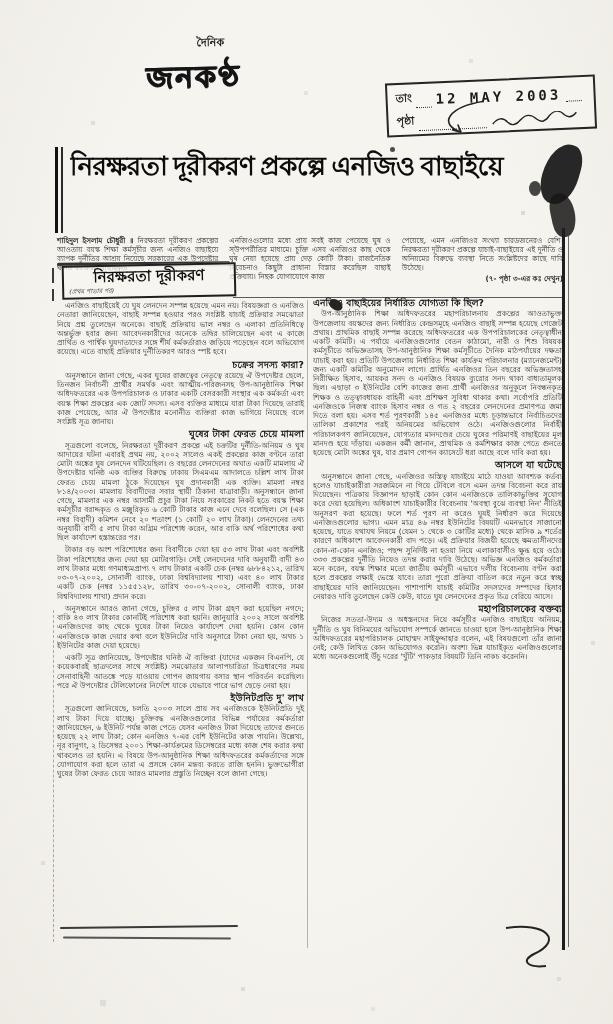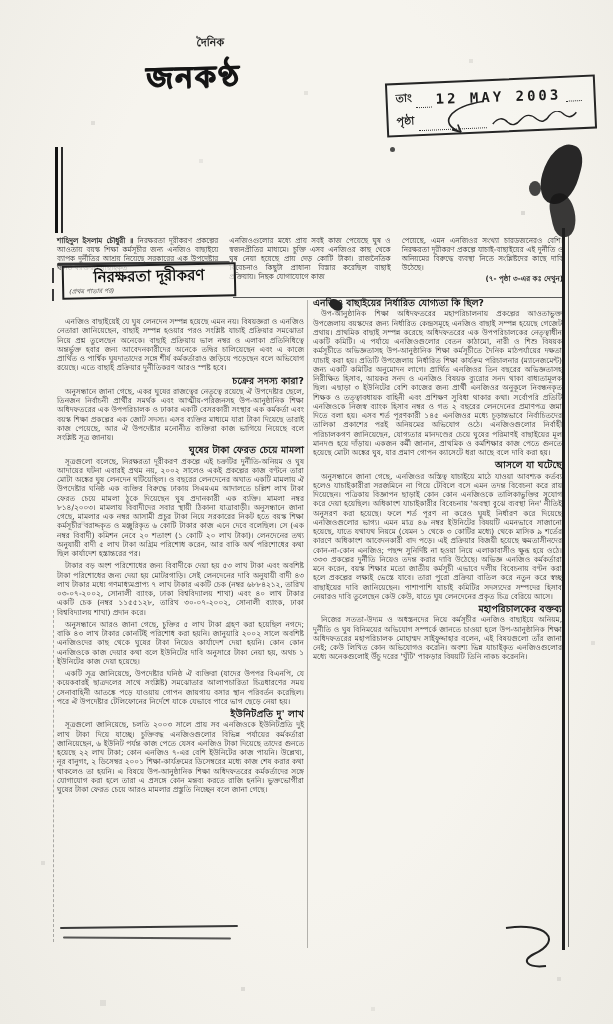--- a/index.html
+++ b/index.html
@@ -45,21 +45,21 @@
   .vrule.mid{left:307px;top:300px;width:1px;height:648px;background:#8f8d88;opacity:.65;}
   .vrule.r1{left:562px;top:228px;width:2.5px;height:722px;background:#1e1e1e;}
   .vrule.r2{left:568px;top:231px;width:1px;height:716px;background:#3c3c3c;opacity:.75;}
   
   .boxtitle{position:absolute;left:62px;top:264px;width:174px;height:34px;border:2px solid #1f1f1f;
         transform:rotate(-1.2deg);background:rgba(248,246,240,.65);box-sizing:border-box;text-align:center;}
   .bt{font-weight:700;font-size:15px;line-height:19px;white-space:nowrap;color:#101010;margin-top:1px;}
   .bts{font-size:6.3px;font-style:italic;text-align:left;margin-left:5px;line-height:7px;color:#333;}
   
   .col{position:absolute;font-size:7.4px;line-height:9.25px;text-align:justify;color:#272727;}
-  .left-col{left:57px;top:301px;width:247px;margin-top:16px;}
+  .left-col{left:57px;top:301px;width:247px;}
   .right-col{left:313px;top:298px;width:249px;}
   .sec-para{margin:0 0 3px;text-indent:8px;}
   .sec-heading{font-weight:700;font-size:9.2px;text-align:right;margin:3px 0 2px;color:#121212;letter-spacing:.2px;}
   .sec-lead{font-weight:700;font-size:9.2px;margin:0 0 2px;color:#121212;}
   
   .small-blot{position:absolute;left:329px;top:300px;width:14px;height:10px;background:#242424;
         border-radius:40% 60% 50% 50%;transform:rotate(28deg);}
   .margin-dash{position:absolute;left:52px;border-left:2px solid #3a3a3a;width:0;}
   .md1{top:268px;height:15px;}
   .md2{top:289px;height:12px;}
@@ -105,32 +105,33 @@
     <svg class="stamp-arrow" width="100" height="42">
       <path d="M62,4 C28,8 14,24 38,34 M38,34 l-9,-3 m9,3 l-3,-8" stroke="#232323" fill="none" stroke-width="1.6"></path>
     </svg>
   </div>
   <div class="stamp-dot"></div>
 
   <section class="headline-block">
     <div class="hl-bar1"></div>
     <div class="hl-bar2"></div>
     <div class="hl-text">
+      <div class="hl-line">নিরক্ষরতা দূরীকরণ প্রকল্পে এনজিও বাছাইয়ে</div>
     </div>
     <div class="blob blob1"></div>
     <div class="blob blob2"></div>
     <div class="blob blob3"></div>
   </section>
 
   <section class="intro">
     <div class="intro-col">
       <span class="byline">শাহিদুল ইসলাম চৌধুরী ॥ </span><span>নিরক্ষরতা দূরীকরণ প্রকল্পের আওতায় বয়স্ক শিক্ষা কর্মসূচীর জন্য এনজিও বাছাইয়ে ব্যাপক দুর্নীতির আশ্রয় নিয়েছে সরকারের এক উপদেষ্টার ঘনিষ্ঠ ব্যক্তিরা। বাছাইকৃত</span>
     </div>
     <div class="intro-col">
-      <span>এনজিওগুলোর মধ্যে প্রায় সবই কাজ পেয়েছে ঘুষ ও স্বজনপ্রীতির মাধ্যমে। চুক্তি এসব এনজিওর কাছ থেকে ঘুষ নেয়া হয়েছে প্রায় দেড় কোটি টাকা। রাজনৈতিক বিবেচনাও কিছুটা প্রাধান্য বিস্তার করেছিল বাছাই প্রক্রিয়ায়। নিছক যোগাযোগে কাজ</span>
+      <span>এনজিওগুলোর মধ্যে প্রায় সবই কাজ পেয়েছে ঘুষ ও স্উপপর্রীতির মাধ্যমে। চুক্তি এসব এনজিওর কাছ থেকে ঘুষ নেয়া হয়েছে প্রায় দেড় কোটি টাকা। রাজনৈতিক বিবেচনাও কিছুটা প্রাধান্য বিস্তার করেছিল বাছাই প্রক্রিয়ায়। নিছক যোগাযোগে কাজ</span>
     </div>
     <div class="intro-col">
       <span>পেয়েছে, এমন এনজিওর সংখ্যা চারডজনেরও বেশি। নিরক্ষরতা দূরীকরণ প্রকল্পে যাচাই-বাছাইয়ের এই দুর্নীতি ও অনিয়মের বিরুদ্ধে ব্যবস্থা নিতে সংশ্লিষ্টদের কাছে দাবি উঠেছে।</span>
       <span class="cont">(৭- পৃষ্ঠা ৩-এর কঃ দেখুন)</span>
     </div>
   </section>
 
   <div class="rule-col1"></div>
   <div class="rule-intro"></div>
 
@@ -140,21 +141,21 @@
   </div>
 
   <div class="col left-col">
       <div class="sec-para">এনজিও বাছাইয়েই যে ঘুষ লেনদেন সম্পন্ন হয়েছে এমন নয়। বিষয়জ্ঞরা ও এনজিও নেতারা জানিয়েছেন, বাছাই সম্পন্ন হওয়ার পরও সংশ্লিষ্ট যাচাই প্রক্রিয়ার সমঝোতা নিয়ে প্রশ্ন তুলেছেন অনেকে। বাছাই প্রক্রিয়ায় ভাল নম্বর ও এলাকা প্রতিনিধিত্বে অন্তর্ভুক্ত হবার জন্য আবেদনকারীদের অনেকে তদ্বির চালিয়েছেন এবং এ কাজে প্রার্থিত ও পার্শ্বিক ঘুষদাতাদের সঙ্গে শীর্ষ কর্মকর্তারাও জড়িয়ে পড়েছেন বলে অভিযোগ রয়েছে। এতে বাছাই প্রক্রিয়ার দুর্নীতিকরণ আরও স্পষ্ট হবে।</div>
       <div class="sec-heading">চক্রের সদস্য কারা?</div>
       <div class="sec-para">অনুসন্ধানে জানা গেছে, একর ঘুষের রাজত্বের নেতৃত্বে রয়েছে ঐ উপদেষ্টার ছেলে, তিনজন নির্বাচনী প্রার্থীর সমর্থক এবং আত্মীয়-পরিজনসহ উপ-আনুষ্ঠানিক শিক্ষা অধিদফতরের এক উপপরিচালক ও ঢাকার একটি বেসরকারী সংস্থার এক কর্মকর্তা এবং বয়স্ক শিক্ষা প্রকল্পের এক জোট সদস্য। এসব ব্যক্তির মাধ্যমে যারা টাকা দিয়েছে তারাই কাজ পেয়েছে, আর ঐ উপদেষ্টার মনোনীত ব্যক্তিরা কাজ ভাগিয়ে নিয়েছে বলে সংশ্লিষ্ট সূত্র জানায়।</div>
       <div class="sec-heading">ঘুষের টাকা ফেরত চেয়ে মামলা</div>
       <div class="sec-para">সূত্রগুলো বলেছে, নিরক্ষরতা দূরীকরণ প্রকল্পে এই চক্রটির দুর্নীতি-অনিয়ম ও ঘুষ আদায়ের ঘটনা এবারই প্রথম নয়, ২০০২ সালেও একই প্রকল্পের কাজ বণ্টনে তারা মোটা অঙ্কের ঘুষ লেনদেন ঘটিয়েছিল। ও বছরের লেনদেনের অঘাত একটি মামলায় ঐ উপদেষ্টার ঘনিষ্ঠ এক ব্যক্তির বিরুদ্ধে ঢাকায় সিএমএম আদালতে চল্লিশ লাখ টাকা ফেরত চেয়ে মামলা ঠুকে দিয়েছেন ঘুষ প্রদানকারী এক ব্যক্তি। মামলা নম্বর ৮১৪/২০০৩। মামলায় বিবাদীদের সবার স্থায়ী ঠিকানা যাত্রাবাড়ী। অনুসন্ধানে জানা গেছে, মামলার এক নম্বর আসামী প্রচুর টাকা নিয়ে সরকারের নিকট হতে বয়স্ক শিক্ষা কর্মসূচীর বরাদ্দকৃত ও মঞ্জুরিকৃত ৬ কোটি টাকার কাজ এনে দেবে বলেছিল। সে (এক নম্বর বিবাদী) কমিশন নেবে ২০ শতাংশ (১ কোটি ২০ লাখ টাকা)। লেনদেনের তথ্য অনুযায়ী বাদী ৫ লাখ টাকা অগ্রিম পরিশোধ করেন, আর বাকি অর্থ পরিশোধের কথা ছিল কার্যাদেশ হস্তান্তরের পর।</div>
       <div class="sec-para">টাকার বড় অংশ পরিশোধের জন্য বিবাদীকে দেয়া হয় ৫৩ লাখ টাকা এবং অবশিষ্ট টাকা পরিশোধের জন্য দেয়া হয় মোটরগাড়ি। সেই লেনদেনের দাবি অনুযায়ী বাদী ৪৩ লাখ টাকার মধ্যে গণমাধ্যমপ্রাপ্য ৭ লাখ টাকার একটি চেক (নম্বর ৬৮৮৪২১২, তারিখ ০৩-০৭-২০০২, সোনালী ব্যাংক, ঢাকা বিশ্ববিদ্যালয় শাখা) এবং ৪০ লাখ টাকার একটি চেক (নম্বর ১১৫৫১২৮, তারিখ ৩০-০৭-২০০২, সোনালী ব্যাংক, ঢাকা বিশ্ববিদ্যালয় শাখা) প্রদান করে।</div>
       <div class="sec-para">অনুসন্ধানে আরও জানা গেছে, চুক্তির ৫ লাখ টাকা গ্রহণ করা হয়েছিল নগদে; বাকি ৪৩ লাখ টাকার কোনটিই পরিশোধ করা হয়নি। জানুয়ারি ২০০২ সালে অবশিষ্ট এনজিওদের কাছ থেকে ঘুষের টাকা নিয়েও কার্যাদেশ দেয়া হয়নি। কোন কোন এনজিওকে কাজ দেয়ার কথা বলে ইউনিটের দাবি অনুসারে টাকা নেয়া হয়, অথচ ১ ইউনিটের কাজ দেয়া হয়েছে।</div>
-      <div class="sec-para">একটি সূত্র জানিয়েছে, উপদেষ্টার ঘনিষ্ঠ ঐ ব্যক্তিরা (যাদের উপপর বিএনপি, যে কয়েকবারই ছাত্রদলের সাথে সংশ্লিষ্ট) সমঝোতার আলাপচারিতা চিত্রধারণের সময় সেনাবাহিনী আতঙ্কে পড়ে যাওয়ায় গোপন জায়গায় বসার স্থান পরিবর্তন করেছিল। পরে ঐ উপদেষ্টার টেলিফোনের নির্দেশে যাকে যেভাবে পারে ভাগ ছেড়ে নেয়া হয়।</div>
+      <div class="sec-para">একটি সূত্র জানিয়েছে, উপদেষ্টার ঘনিষ্ঠ ঐ ব্যক্তিরা (যাদের একজন বিএনপি, যে কয়েকবারই ছাত্রদলের সাথে সংশ্লিষ্ট) সমঝোতার আলাপচারিতা চিত্রধারণের সময় সেনাবাহিনী আতঙ্কে পড়ে যাওয়ায় গোপন জায়গায় বসার স্থান পরিবর্তন করেছিল। পরে ঐ উপদেষ্টার টেলিফোনের নির্দেশে যাকে যেভাবে পারে ভাগ ছেড়ে নেয়া হয়।</div>
       <div class="sec-heading">ইউনিটপ্রতি দু' লাখ</div>
       <div class="sec-para">সূত্রগুলো জানিয়েছে, চলতি ২০০৩ সালে প্রায় সব এনজিওকে ইউনিটপ্রতি দুই লাখ টাকা দিয়ে যাচ্ছে। চুক্তিবদ্ধ এনজিওগুলোর বিভিন্ন পর্যায়ের কর্মকর্তারা জানিয়েছেন, ৬ ইউনিট পর্যন্ত কাজ পেতে যেসব এনজিও টাকা দিয়েছে তাদের গুনতে হয়েছে ২২ লাখ টাকা; কোন এনজিও ৭-এর বেশি ইউনিটের কাজ পায়নি। উল্লেখ্য, নূর বানুগং, ২ ডিসেম্বর ২০০১ শিক্ষা-কার্যক্রমের ডিসেম্বরের মধ্যে কাজ শেষ করার কথা থাকলেও তা হয়নি। এ বিষয়ে উপ-আনুষ্ঠানিক শিক্ষা অধিদফতরের কর্মকর্তাদের সঙ্গে যোগাযোগ করা হলে তারা এ প্রসঙ্গে কোন মন্তব্য করতে রাজি হননি। ভুক্তভোগীরা ঘুষের টাকা ফেরত চেয়ে আরও মামলার প্রস্তুতি নিচ্ছেন বলে জানা গেছে।</div>
     </div>
   <div class="col right-col">
       <div class="sec-lead">এনজিও বাছাইয়ের নির্ধারিত যোগ্যতা কি ছিল?</div>
       <div class="sec-para">উপ-আনুষ্ঠানিক শিক্ষা অধিদফতরের মহাপরিচালনায় প্রকল্পের আওতাভুক্ত উপজেলায় বয়স্কদের জন্য নির্ধারিত কেন্দ্রসমূহে এনজিও বাছাই সম্পন্ন হয়েছে গেজেট প্রথায়। প্রাথমিক বাছাই সম্পন্ন করেছে অধিদফতরের এক উপপরিচালকের নেতৃত্বাধীন একটি কমিটি। এ পর্যায়ে এনজিওগুলোর বেতন কাঠামো, নারী ও শিশু বিষয়ক কর্মসূচীতে অভিজ্ঞতাসহ উপ-আনুষ্ঠানিক শিক্ষা কর্মসূচীতে দৈনিক মাঠপর্যায়ের দক্ষতা যাচাই করা হয়। প্রতিটি উপজেলায় নির্ধারিত শিক্ষা কার্যক্রম পরিচালনার (ম্যানেজমেন্ট) জন্য একটি কমিটির অনুমোদন লাগে। প্রার্থিত এনজিওর তিন বছরের অভিজ্ঞতাসহ নিরীক্ষিত হিসাব, আয়কর সনদ ও এনজিও বিষয়ক ব্যুরোর সনদ থাকা বাধ্যতামূলক ছিল। এছাড়া ৩ ইউনিটের বেশি কাজের জন্য প্রার্থী এনজিওর অনুকূলে নিবন্ধনকৃত শিক্ষক ও তত্ত্বাবধায়ক বাহিনী এবং প্রশিক্ষণ সুবিধা থাকার কথা। সর্বোপরি প্রতিটি এনজিওকে নিজস্ব ব্যাংক হিসাব নম্বর ও গত ২ বছরের লেনদেনের প্রমাণপত্র জমা দিতে বলা হয়। এসব শর্ত পূরণকারী ১৪৫ এনজিওর মধ্যে চূড়ান্তভাবে নির্বাচিতদের তালিকা প্রকাশের পরই অনিয়মের অভিযোগ ওঠে। এনজিওগুলোর নির্বাহী পরিচালকগণ জানিয়েছেন, যোগ্যতার মানদণ্ডের চেয়ে ঘুষের পরিমাণই বাছাইয়ের মূল মানদণ্ড হয়ে দাঁড়ায়। একজন কর্মী জানান, প্রাথমিক ও কর্মশিক্ষার কাজ পেতে গুনতে হয়েছে মোটা অঙ্কের ঘুষ, যার প্রমাণ গোপন ক্যাসেটে ধরা আছে বলে দাবি করা হয়।</div>
       <div class="sec-heading">আসলে যা ঘটেছে</div>
       <div class="sec-para">অনুসন্ধানে জানা গেছে, এনজিওর অস্তিত্ব যাচাইয়ে মাঠে যাওয়া আবশ্যক কর্তব্য হলেও যাচাইকারীরা সরজমিনে না গিয়ে টেবিলে বসে এমন তদন্ত বিবেচনা করে রায় দিয়েছেন। পত্রিকায় বিজ্ঞাপন ছাড়াই কোন কোন এনজিওকে তালিকাভুক্তির সুযোগ করে দেয়া হয়েছিল। অধিকাংশ যাচাইকারীর বিবেচনায় 'অবস্থা বুঝে ব্যবস্থা নিন' নীতিই অনুসরণ করা হয়েছে। ফলে শর্ত পূরণ না করেও ঘুষই নির্ধারণ করে দিয়েছে এনজিওগুলোর ভাগ্য। এমন মাত্র ৪৬ নম্বর ইউনিটের বিষয়টি এমনভাবে সাজানো হয়েছে, যাতে যথাযথ নিয়মে (যেমন ১ থেকে ৩ কোটির মধ্যে) থেকে মাসিক ৯ শর্তের কারণে অধিকাংশ আবেদনকারী বাদ পড়ে। এই প্রক্রিয়ার বিজয়ী হয়েছে ক্ষমতাসীনদের কোন-না-কোন এনজিও; পছন্দ সুনির্দিষ্ট না হওয়া নিয়ে এলাকাবাসীও ক্ষুব্ধ হয়ে ওঠে। ৩৩৩ প্রকল্পের দুর্নীতি নিয়েও তদন্ত করার দাবি উঠেছে। অভিজ্ঞ এনজিও কর্মকর্তারা মনে করেন, বয়স্ক শিক্ষার মতো জাতীয় কর্মসূচী এভাবে দলীয় বিবেচনায় বণ্টন করা হলে প্রকল্পের লক্ষ্যই ভেস্তে যাবে। তারা পুরো প্রক্রিয়া বাতিল করে নতুন করে স্বচ্ছ বাছাইয়ের দাবি জানিয়েছেন। পাশাপাশি যাচাই কমিটির সদস্যদের সম্পদের হিসাব নেয়ারও দাবি তুলেছেন কেউ কেউ, যাতে ঘুষ লেনদেনের প্রকৃত চিত্র বেরিয়ে আসে।</div>
       <div class="sec-heading">মহাপরিচালকের বক্তব্য</div>
       <div class="sec-para">নিজের সততা-উদ্যম ও অধস্তনদের নিয়ে কর্মসূচীর এনজিও বাছাইয়ে অনিয়ম, দুর্নীতি ও ঘুষ বিনিময়ের অভিযোগ সম্পর্কে জানতে চাওয়া হলে উপ-আনুষ্ঠানিক শিক্ষা অধিদফতরের মহাপরিচালক মোহাম্মদ সাইফুদ্দাহার বলেন, এই বিষয়গুলো তাঁর জানা নেই; কেউ লিখিত কোন অভিযোগও করেনি। অবশ্য ভিন্ন যাচাইকৃত এনজিওগুলোর মধ্যে অনেকগুলোই উঁচু দরের 'খুঁটি' পাকড়ার বিষয়টি তিনি নাকচ করেননি।</div>

